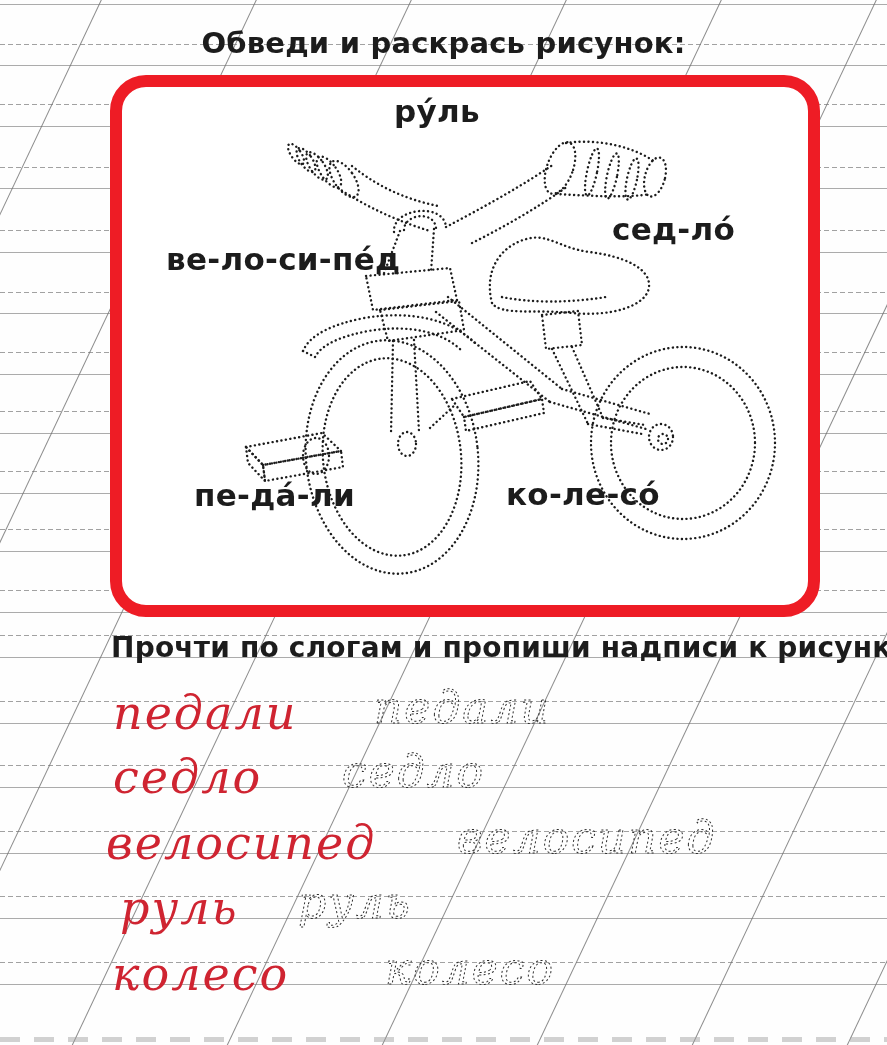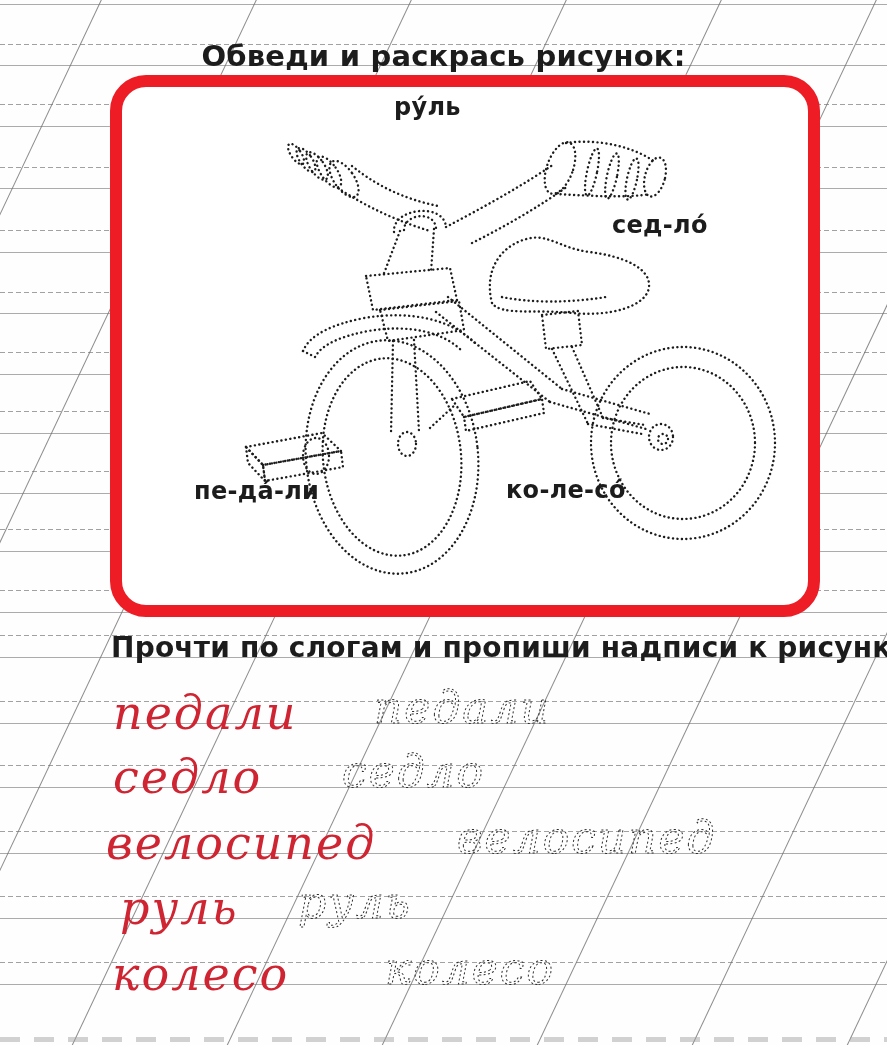--- a/index.html
+++ b/index.html
@@ -13,26 +13,26 @@
   html,body{width:887px;height:1045px;}
   body{font-family:"DejaVu Sans",sans-serif;background:#fff;overflow:hidden;position:relative;}
   #page{position:absolute;inset:0;width:887px;height:1045px;background:#fefefe;overflow:hidden;}
 
   
   .hline{position:absolute;left:0;width:887px;height:1px;background:var(--rule);opacity:.72;}
   .hline.dash{background:repeating-linear-gradient(90deg,var(--rule) 0 5px,transparent 5px 8px);opacity:.8;}
   .diag{position:absolute;width:1px;height:1520px;top:-240px;background:var(--diag);opacity:.8;transform:rotate(25.3deg);}
 
   
-  .title{position:absolute;left:0;right:0;top:26px;text-align:center;font-size:29px;font-weight:700;color:var(--ink);letter-spacing:.2px;white-space:nowrap;margin-top:13px;}
+  .title{position:absolute;left:0;right:0;top:26px;text-align:center;font-size:29px;font-weight:700;color:var(--ink);letter-spacing:.2px;white-space:nowrap;}
   .subtitle{position:absolute;left:111px;top:631px;font-size:28px;font-weight:700;color:var(--ink);letter-spacing:.2px;white-space:nowrap;}
 
   
   .frame{position:absolute;left:110px;top:75px;width:710px;height:542px;border:12px solid var(--frame);border-radius:36px;background:#fff;}
-  .frame .plabel{position:absolute;font-size:24px;font-weight:700;color:var(--ink);white-space:nowrap;letter-spacing:.3px;}
+  .frame .plabel{position:absolute;font-size:31px;font-weight:700;color:var(--ink);white-space:nowrap;letter-spacing:.3px;}
   .lbl-rul{left:272px;top:6px;}
   .lbl-sedlo{left:490px;top:124px;}
   .lbl-velosiped{left:44px;top:154px;}
   .lbl-pedali{left:72px;top:390px;}
   .lbl-koleso{left:384px;top:389px;}
   .trike-svg{position:absolute;left:0;top:0;width:686px;height:518px;overflow:hidden;}
   .trike-svg *{fill:none;stroke:var(--ink);stroke-width:2.4;stroke-dasharray:.1 4.4;stroke-linecap:round;stroke-linejoin:round;}
 
   
   .redword{position:absolute;font:italic 46px "DejaVu Serif",serif;color:var(--word);letter-spacing:2px;white-space:nowrap;}
@@ -172,20 +172,21 @@
       <path d="M603,418 L645,425"></path>
 
       <ellipse cx="683" cy="443" rx="92" ry="96"></ellipse>
       <ellipse cx="683" cy="443" rx="72" ry="76"></ellipse>
       <ellipse cx="661" cy="437" rx="12" ry="13"></ellipse>
       <ellipse cx="663" cy="439" rx="5" ry="5"></ellipse>
     </svg>
 
     <div class="plabel lbl-rul">ру́ль</div>
     <div class="plabel lbl-sedlo">сед-ло́</div>
+    <div class="plabel lbl-velosiped">ве-ло-си-пе́д</div>
     <div class="plabel lbl-pedali">пе-да́-ли</div>
     <div class="plabel lbl-koleso">ко-ле-со́</div>
   </div>
 
   <div class="subtitle">Прочти по слогам и пропиши надписи к рисунку:</div>
 
   <span class="redword rw1">педали</span>
   <svg class="traced tr1" xmlns="http://www.w3.org/2000/svg">
       <text x="2" y="44">педали</text>
     </svg>

